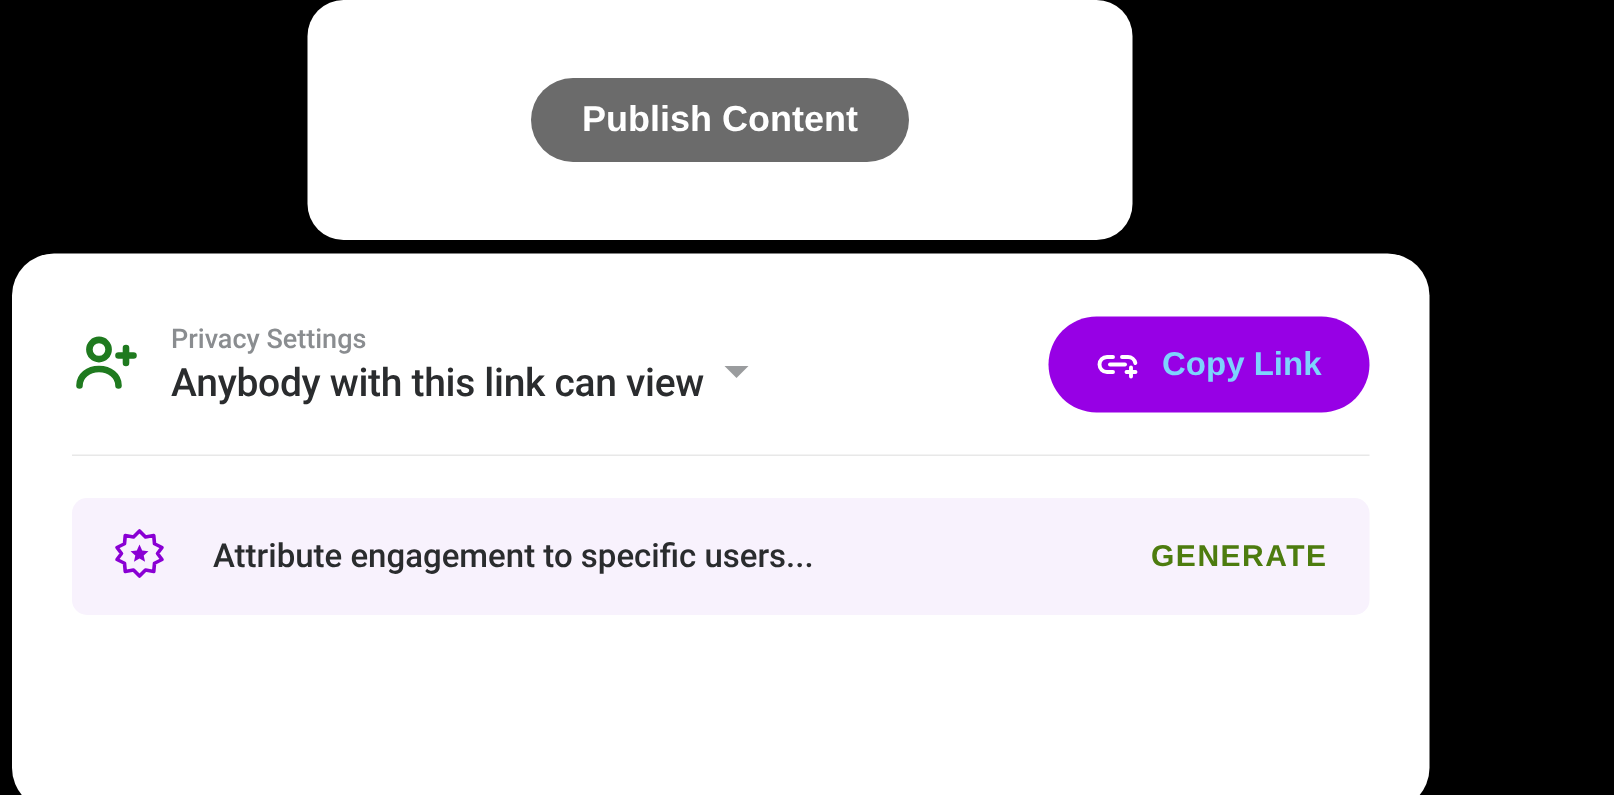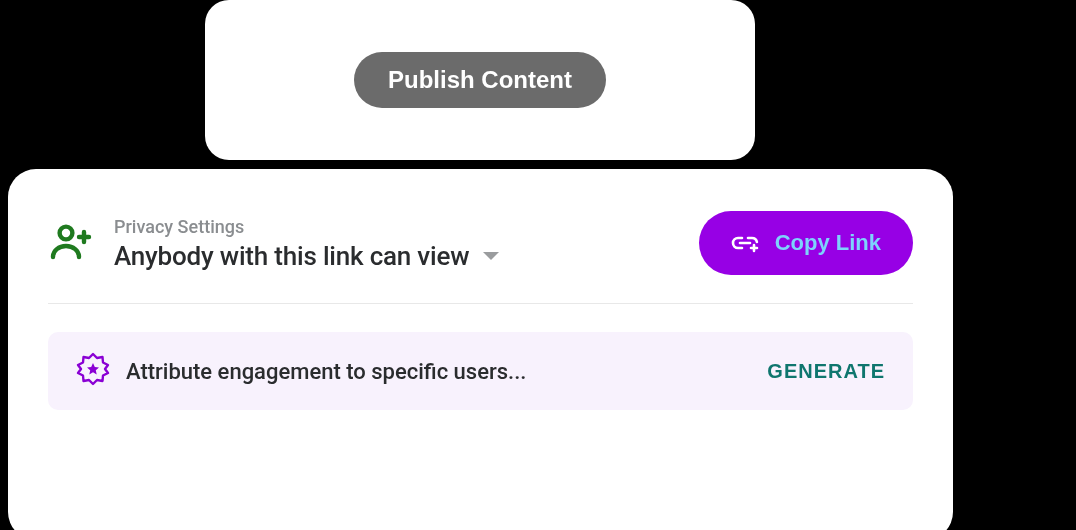--- a/index.html
+++ b/index.html
@@ -48,21 +48,21 @@
     align-items: center;
     gap: 18px;
     padding-bottom: 28px;
     border-bottom: 1px solid #e8e8e8;
   }
 
   .privacy-icon { flex: 0 0 auto; }
 
   .privacy-text { flex: 1 1 auto; }
   .privacy-label { color: #8a8d90; font-size: 18px; font-weight: 500; margin-bottom: 4px; }
-  .privacy-value-wrap { display: flex; align-items: center; gap: 12px; }
+  .privacy-value-wrap { display: flex; gap: 12px; }
   .privacy-value { color: #2a2c2e; font-size: 26px; font-weight: 500; letter-spacing: -0.2px; }
   .dd-caret { display: inline-flex; }
 
   .copy-link-btn {
     display: inline-flex;
     align-items: center;
     gap: 14px;
     background: #9700e5;
     color: #7dd3fc;
     font-size: 22px;
@@ -73,27 +73,27 @@
     line-height: 1;
   }
 
   .attr-row {
     margin-top: 28px;
     background: #f8f2fd;
     border-radius: 10px;
     padding: 20px 28px;
     display: flex;
     align-items: center;
-    gap: 16px;
+    gap: 32px;
   }
   .attr-text { flex: 1 1 auto; color: #2a2c2e; font-size: 22px; font-weight: 500; }
   .generate-btn {
     background: transparent;
     border: none;
-    color: #0f766e;
+    color: #4d7c0f;
     font-size: 20px;
     font-weight: 800;
     letter-spacing: 1px;
   }
 
   
   .connector {
     position: absolute;
     pointer-events: none;
   }

